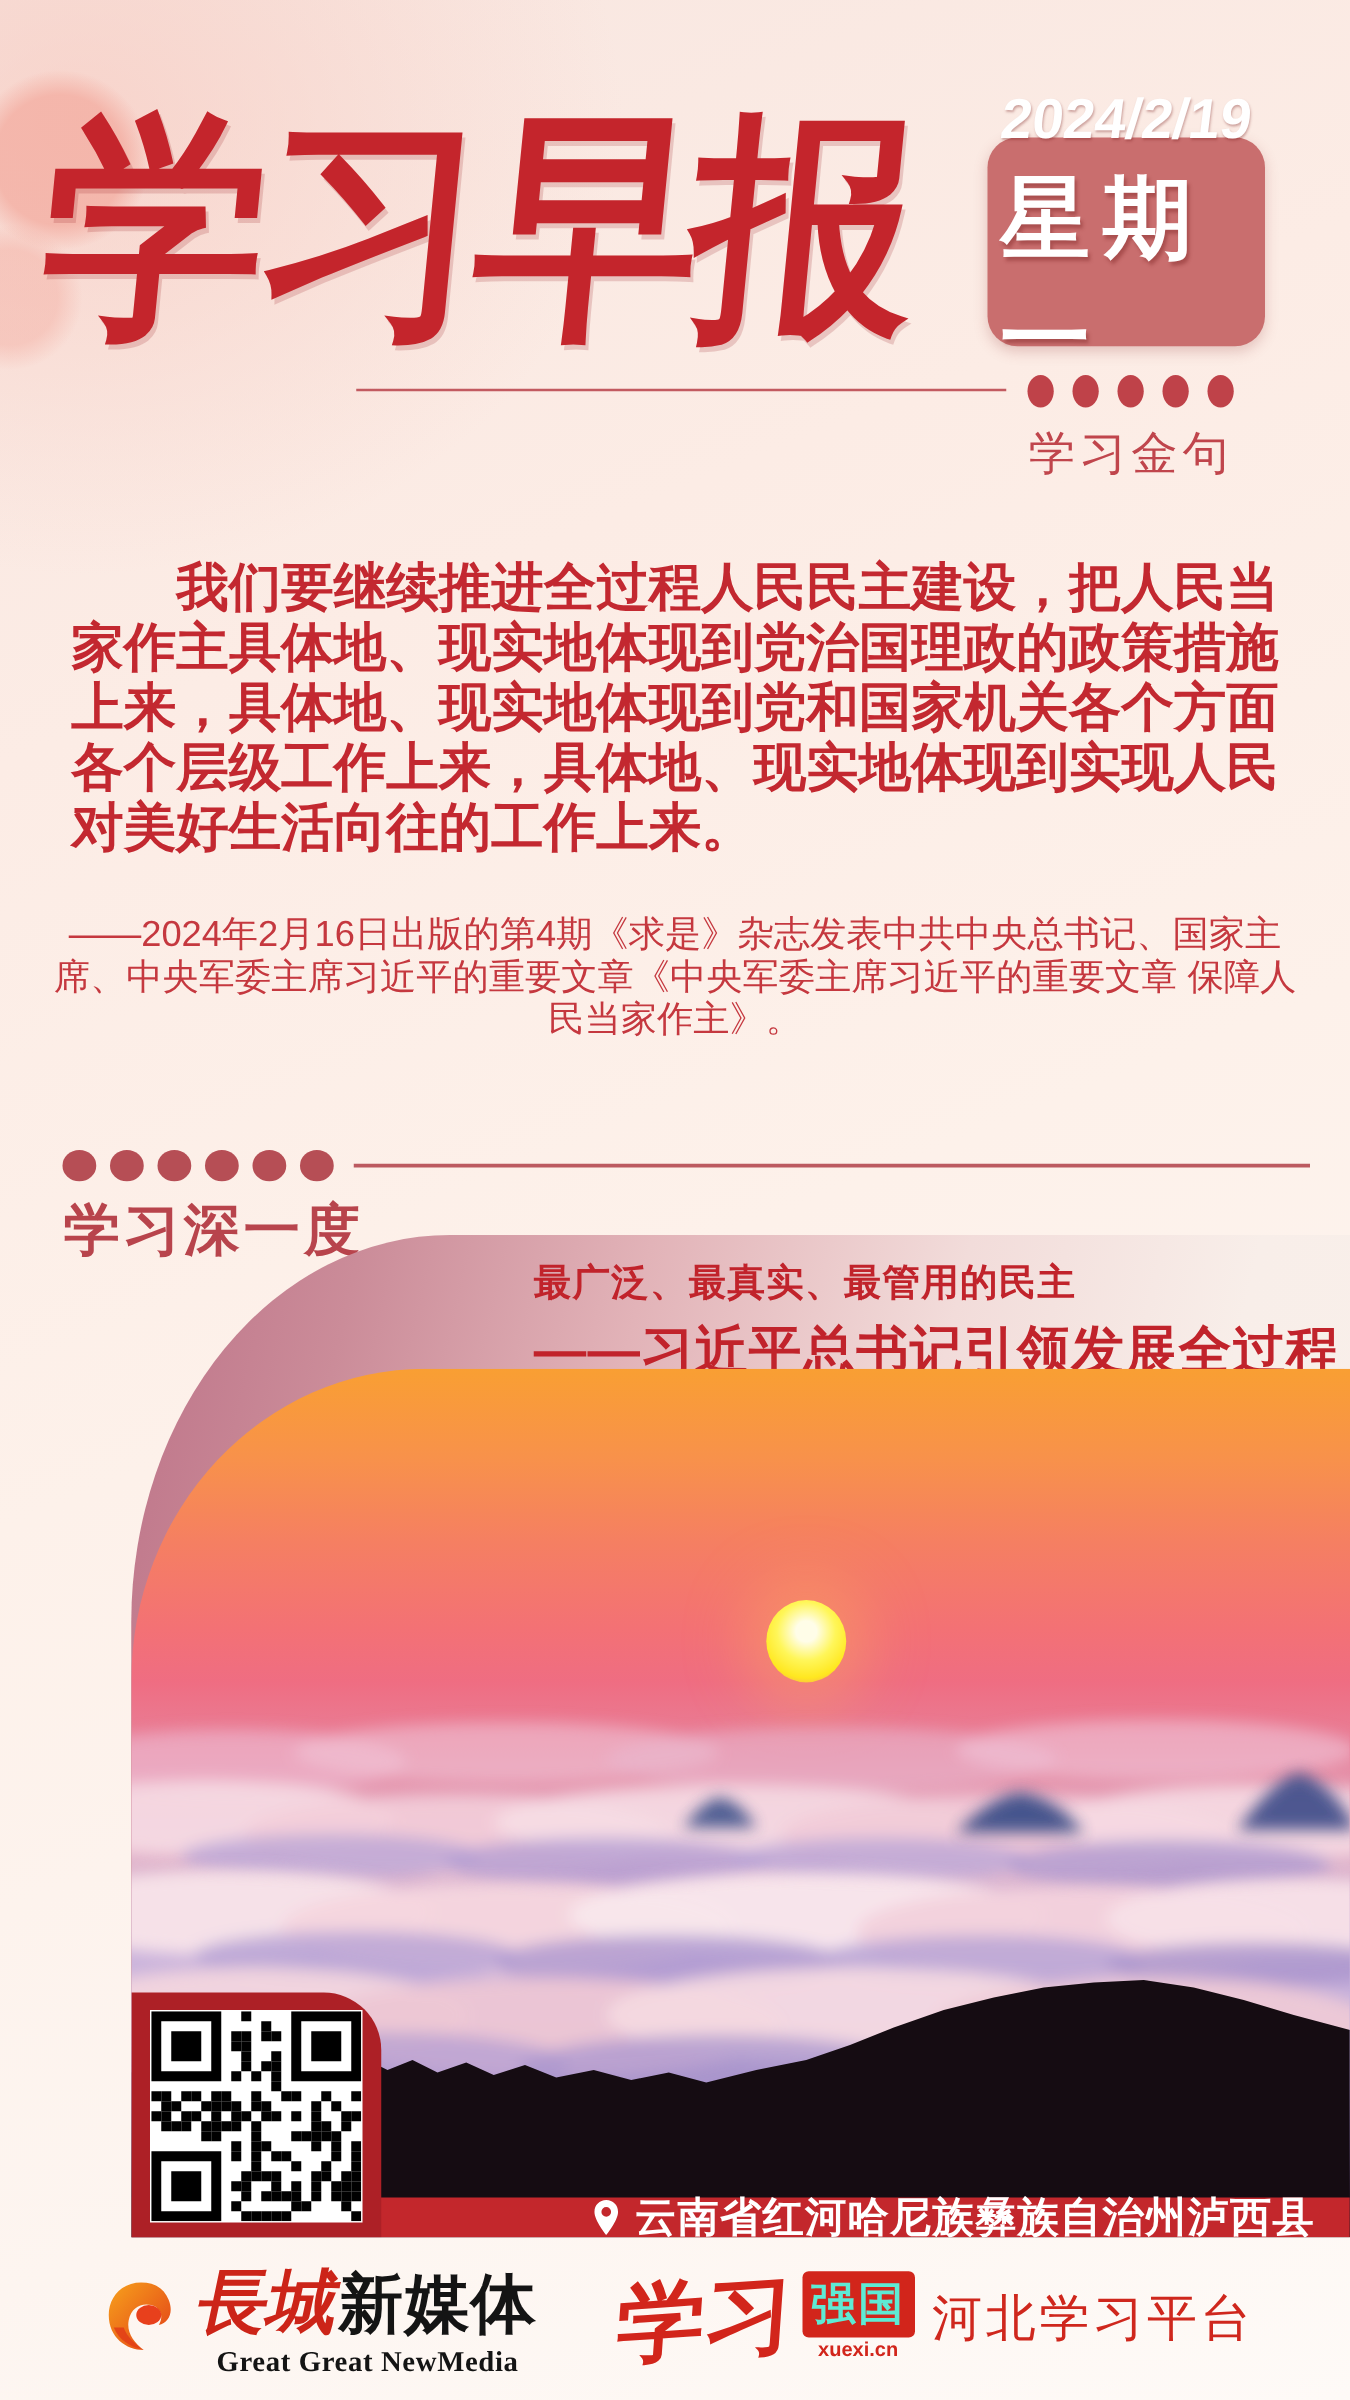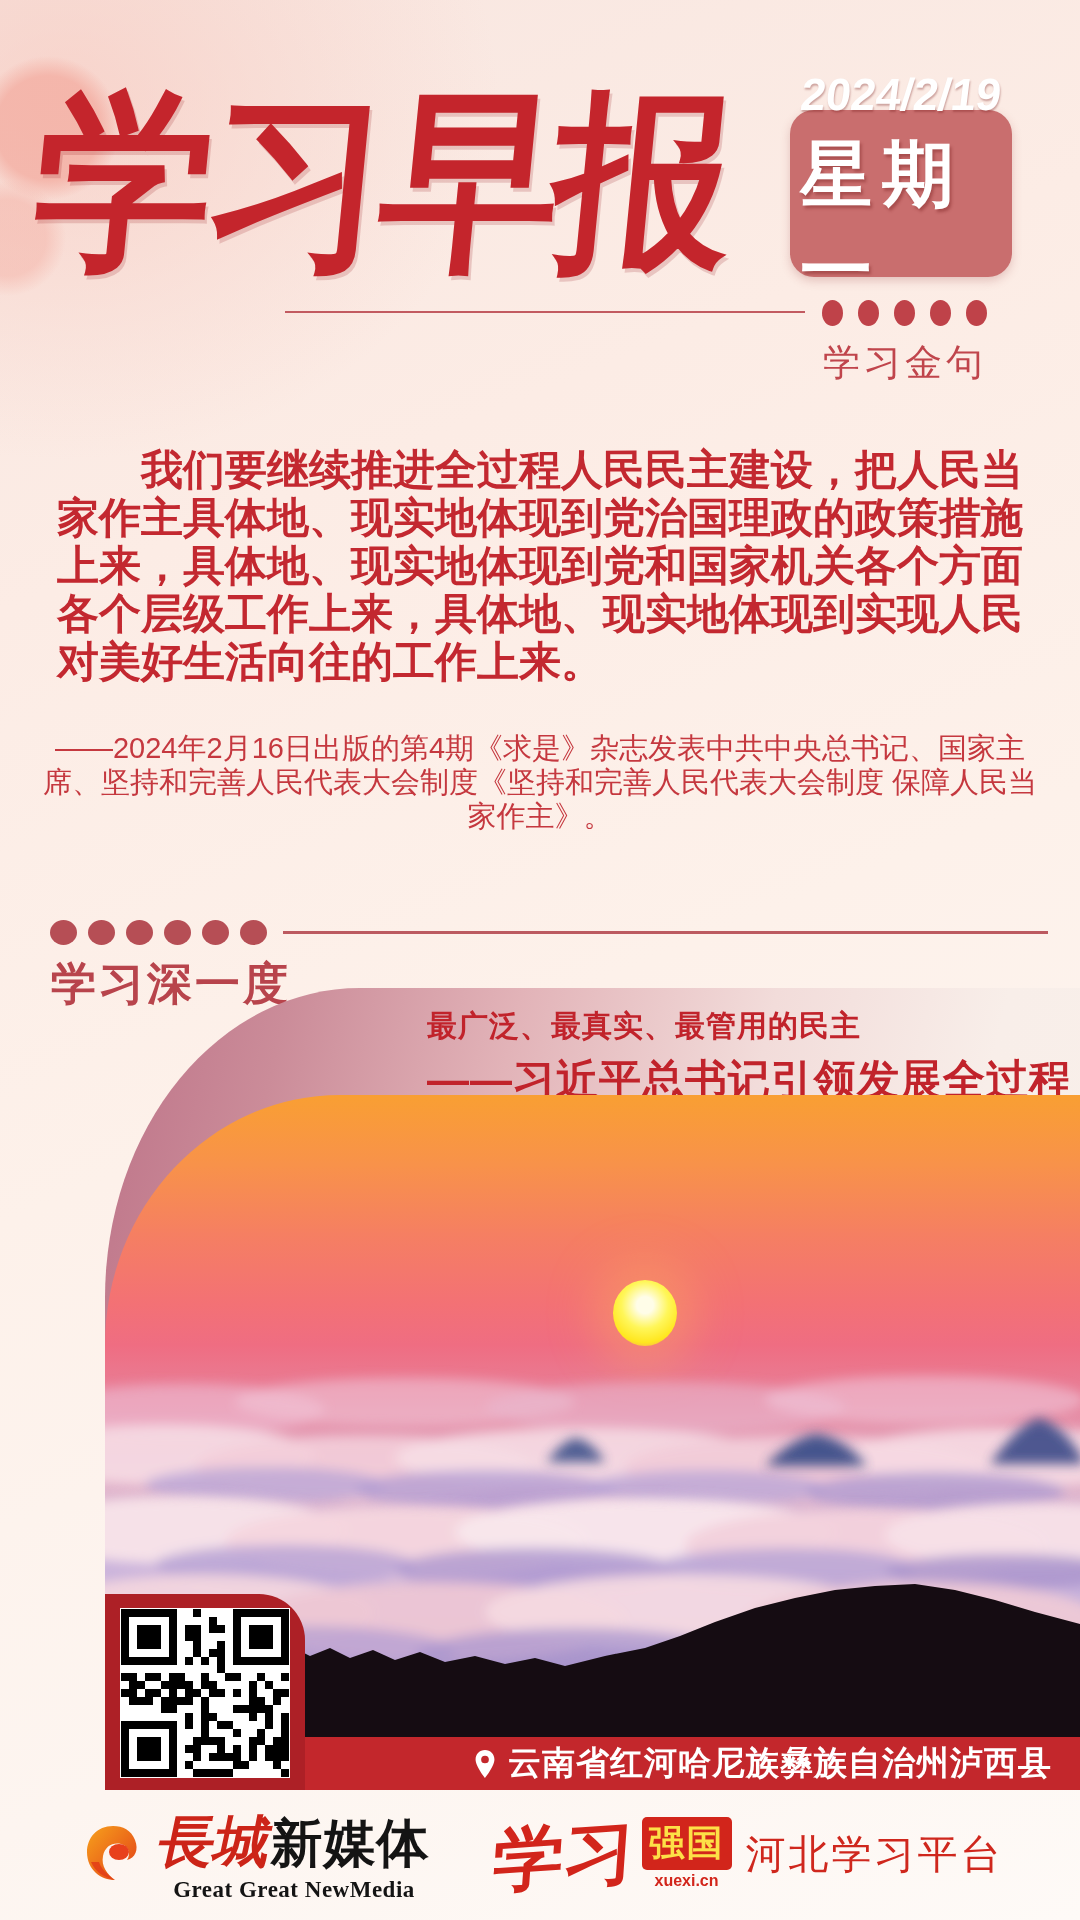--- a/index.html
+++ b/index.html
@@ -52,42 +52,42 @@
   
   .photo{left:0;top:107px;right:0;bottom:0;border-top-left-radius:235px 250px;overflow:hidden;}
   .sky{position:absolute;inset:0;
     background:linear-gradient(180deg,#f99f33 0%,#f8924a 10%,#f57f62 20%,#f37175 30%,#ef6d82 36%,
       #e87f97 43%,#e39eb6 50%,#dfb4cc 57%,#cdb5dc 67%,#c2afdc 75%,#a48fc4 83%,#6d5a8a 89%,#2a1c33 95%,#150d14 100%);}
   .sun{position:absolute;left:508px;top:185px;width:64px;height:66px;border-radius:50%;
     background:radial-gradient(circle at 50% 38%,#fffde8 0 16%,#fff659 45%,#ffe71f 72%,rgba(255,215,60,.55) 88%,rgba(255,200,60,0) 100%);
     box-shadow:0 0 46px 20px rgba(255,186,90,.35);}
   .clouds{position:absolute;left:0;top:255px;width:100%;height:330px;}
   .silhouette{position:absolute;left:0;bottom:0;width:100%;height:250px;}
-  .loc-strip{position:absolute;left:0;right:0;bottom:0;height:53px;background:#c3272c;
+  .loc-strip{position:absolute;left:0;right:0;bottom:0;height:32px;background:#c3272c;
     display:flex;align-items:center;justify-content:flex-end;padding-right:28px;gap:10px;box-sizing:border-box;}
   .loc-strip .loc-text{color:#fff;font-size:33px;font-weight:800;letter-spacing:1px;}
   .qr-box{position:absolute;left:0;bottom:0;width:200px;height:196px;background:#ad2026;border-top-right-radius:46px;}
   .qr-white{position:absolute;left:15px;top:14px;width:170px;height:170px;background:#fff;}
   .qr-white svg{position:absolute;left:1px;top:1px;}
 
   
   .footer{left:0;right:0;bottom:18px;height:96px;display:flex;align-items:center;justify-content:center;gap:64px;}
   .gw-logo{display:flex;align-items:center;gap:10px;}
   .gw-text-col{display:flex;flex-direction:column;align-items:center;}
   .gw-row{display:flex;align-items:baseline;}
   .gw-script{font-size:56px;font-weight:900;color:#cc2418;transform:skewX(-12deg);display:inline-block;
     font-family:"Liberation Serif","DejaVu Serif",serif;}
   .gw-black{font-size:52px;font-weight:900;color:#141414;letter-spacing:1px;}
   .gw-en{font-size:23px;font-weight:700;color:#141414;font-family:"Liberation Serif","DejaVu Serif",serif;
     letter-spacing:.5px;margin-top:-4px;}
   .xx-logo{display:flex;align-items:flex-end;gap:8px;}
   .xx-script{font-size:70px;font-weight:900;color:#d2251b;transform:skewX(-8deg) rotate(-4deg);display:inline-block;
     font-family:"Liberation Serif","DejaVu Serif",serif;line-height:1;}
   .xx-col{display:flex;flex-direction:column;align-items:center;margin-bottom:2px;}
-  .xx-box{background:#d2251b;color:#fde047;font-size:36px;font-weight:900;padding:2px 7px;border-radius:5px;letter-spacing:2px;}
+  .xx-box{background:#d2251b;color:#5eead4;font-size:36px;font-weight:900;padding:2px 7px;border-radius:5px;letter-spacing:2px;}
   .xx-domain{font-size:16px;font-weight:700;color:#d2251b;margin-top:2px;}
   .xx-platform{font-size:40px;font-weight:400;color:#cf271d;letter-spacing:3px;margin-bottom:10px;margin-left:6px;}
 </style>
 </head>
 <body>
 
 <div id="poster">
 
   <div class="abs main-title">学习早报</div>
   <div class="abs date-box">
@@ -98,21 +98,21 @@
   <div class="abs rule-1"></div>
   <div class="abs dots-row dots-1">
     <span class="dot"></span>
     <span class="dot"></span>
     <span class="dot"></span>
     <span class="dot"></span>
     <span class="dot"></span>
   </div>
   <div class="abs label-goldquote">学习金句</div>
   <div class="abs quote">我们要继续推进全过程人民民主建设，把人民当家作主具体地、现实地体现到党治国理政的政策措施上来，具体地、现实地体现到党和国家机关各个方面各个层级工作上来，具体地、现实地体现到实现人民对美好生活向往的工作上来。</div>
-  <div class="abs attribution">——2024年2月16日出版的第4期《求是》杂志发表中共中央总书记、国家主席、坚持和完善人民代表大会制度《坚持和完善人民代表大会制度 保障人民当家作主》。</div>
+  <div class="abs attribution">——2024年2月16日出版的第4期《求是》杂志发表中共中央总书记、国家主席、中央军委主席习近平的重要文章《中央军委主席习近平的重要文章 保障人民当家作主》。</div>
 
   <div class="abs deep-header">
     <div class="dots-row dots-2">
       <span class="dot"></span>
       <span class="dot"></span>
       <span class="dot"></span>
       <span class="dot"></span>
       <span class="dot"></span>
       <span class="dot"></span>
     </div>

